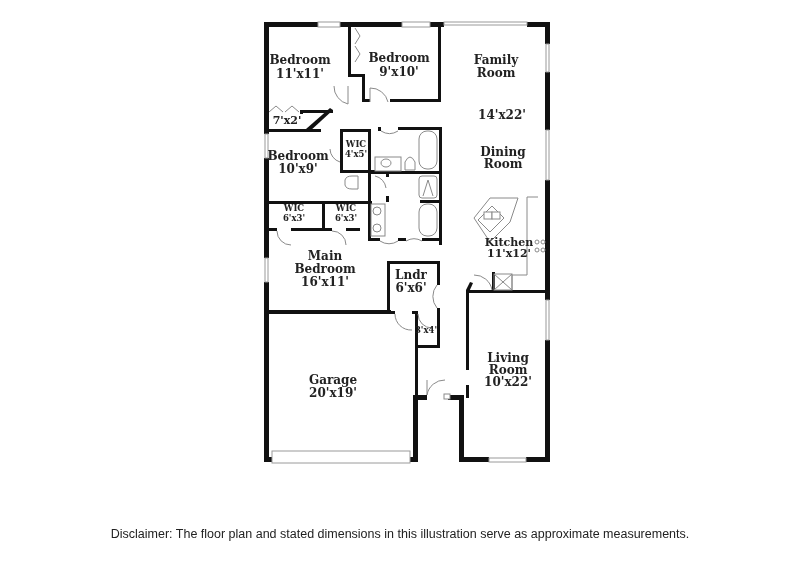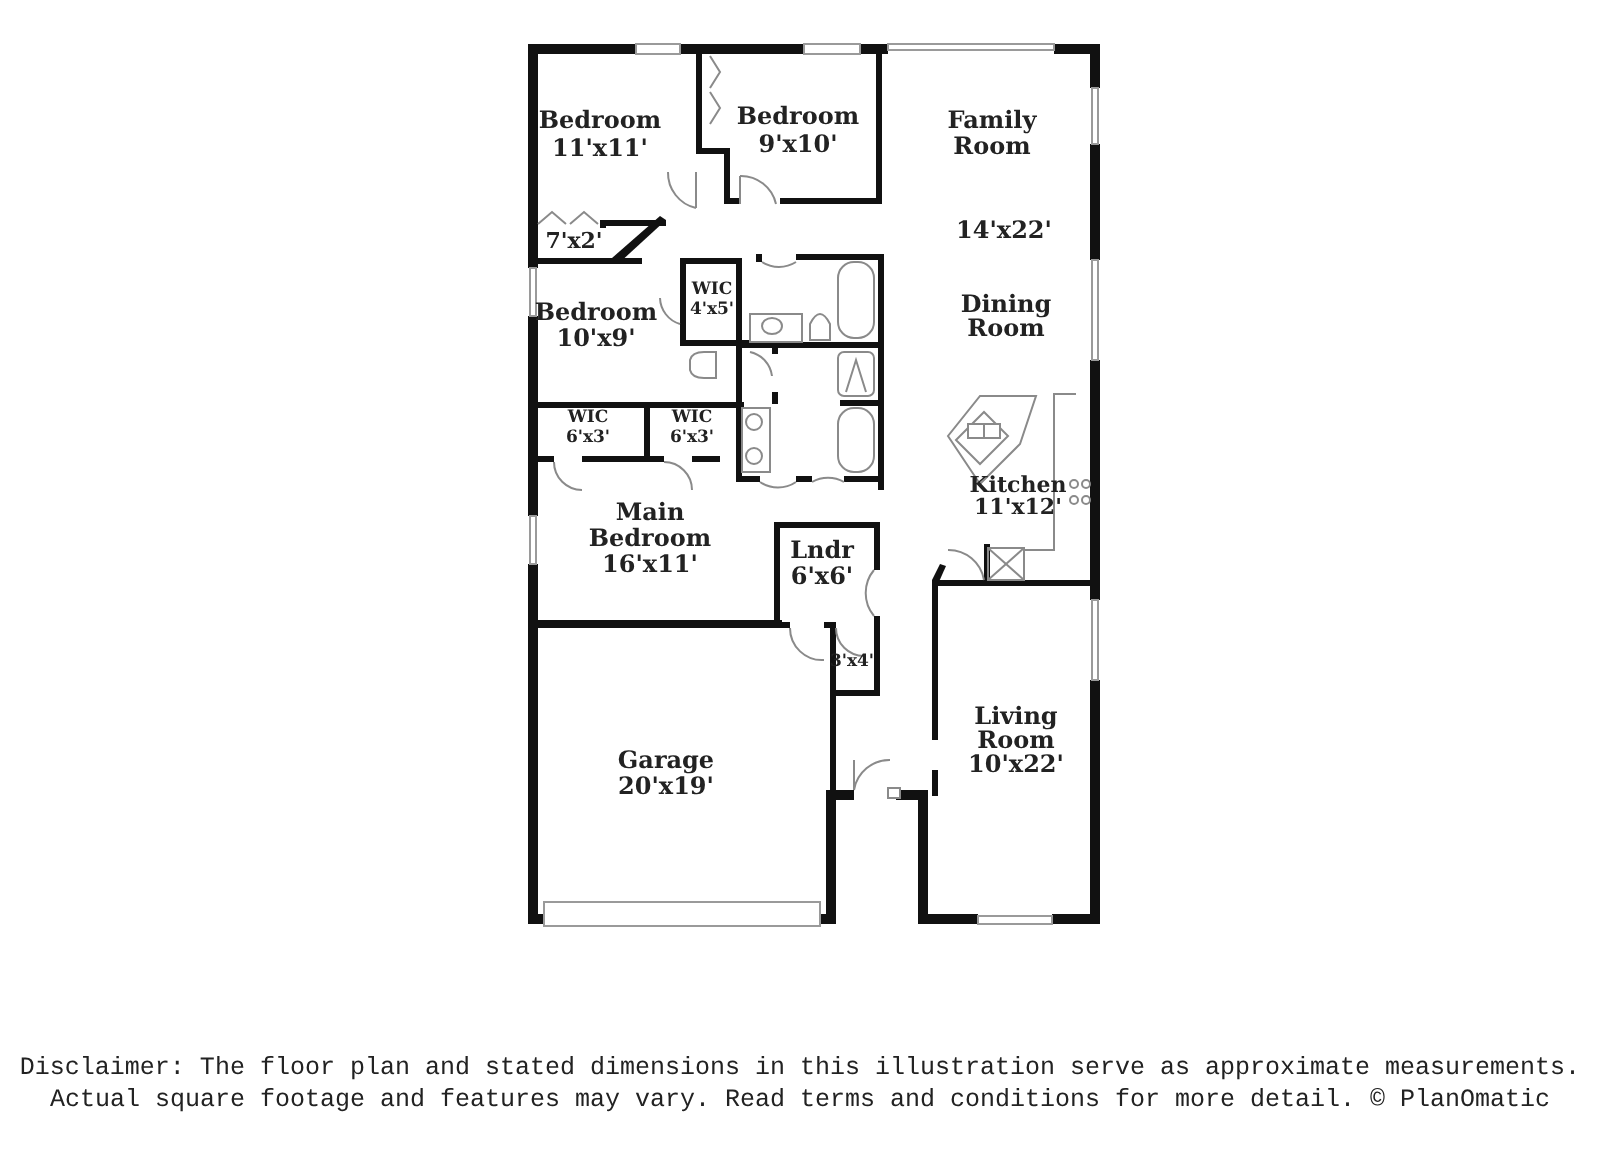--- a/index.html
+++ b/index.html
@@ -7,21 +7,21 @@
   #plan { position: absolute; left: 0; top: 0; width: 800px; height: 520px; }
   .wall { fill: #111111; }
   .thin { stroke: #8a8a8a; stroke-width: 1; fill: none; }
   .window { fill: #ffffff; stroke: #9a9a9a; stroke-width: 1; }
   .door { stroke: #8a8a8a; stroke-width: 1; fill: none; }
   .fixture { stroke: #8a8a8a; stroke-width: 1; fill: #ffffff; }
   .room-label { font-family: "DejaVu Serif", "Liberation Serif", serif; font-weight: bold; fill: #222; text-anchor: middle; }
   .lbl-lg { font-size: 12px; }
   .lbl-md { font-size: 11px; }
   .lbl-sm { font-size: 8.5px; }
-  .disclaimer { position: absolute; left: 0; width: 800px; top: 526px; text-align: center; font-family: Liberation Mono, monospace; font-size: 12.5px; line-height: 16px; color: #222; }
+  .disclaimer { position: absolute; left: 0; width: 800px; top: 526px; text-align: center; font-family: Liberation Sans, sans-serif; font-size: 12.5px; line-height: 16px; color: #222; }
 </style>
 </head>
 <body>
 
 <svg id="plan" viewBox="0 0 800 520" xmlns="http://www.w3.org/2000/svg">
 
   <g>
 
     <rect class="wall" x="264" y="22" width="54" height="5"></rect>
     <rect class="wall" x="340" y="22" width="62" height="5"></rect>
@@ -218,14 +218,13 @@
     <text class="room-label lbl-lg" x="333" y="397">20'x19'</text>
 
     <text class="room-label lbl-lg" x="508" y="362">Living</text>
     <text class="room-label lbl-lg" x="508" y="374">Room</text>
     <text class="room-label lbl-lg" x="508" y="386">10'x22'</text>
   </g>
 </svg>
 
 <div class="disclaimer">
   <div>Disclaimer: The floor plan and stated dimensions in this illustration serve as approximate measurements.</div>
-  <div>Actual square footage and features may vary. Read terms and conditions for more detail. © PlanOmatic</div>
 </div>
 
 </body></html>

